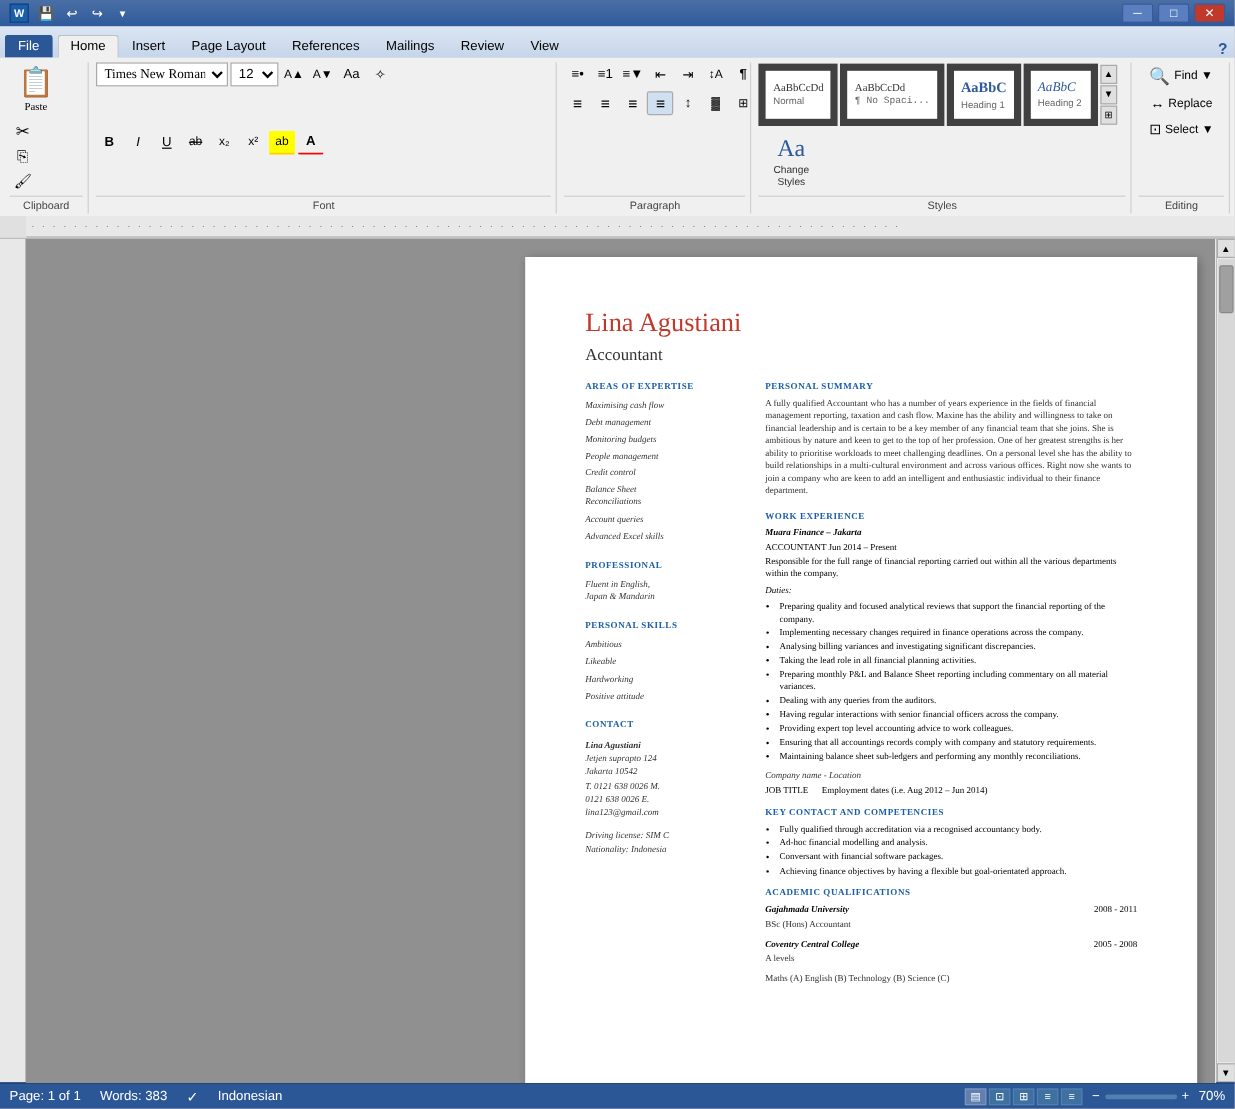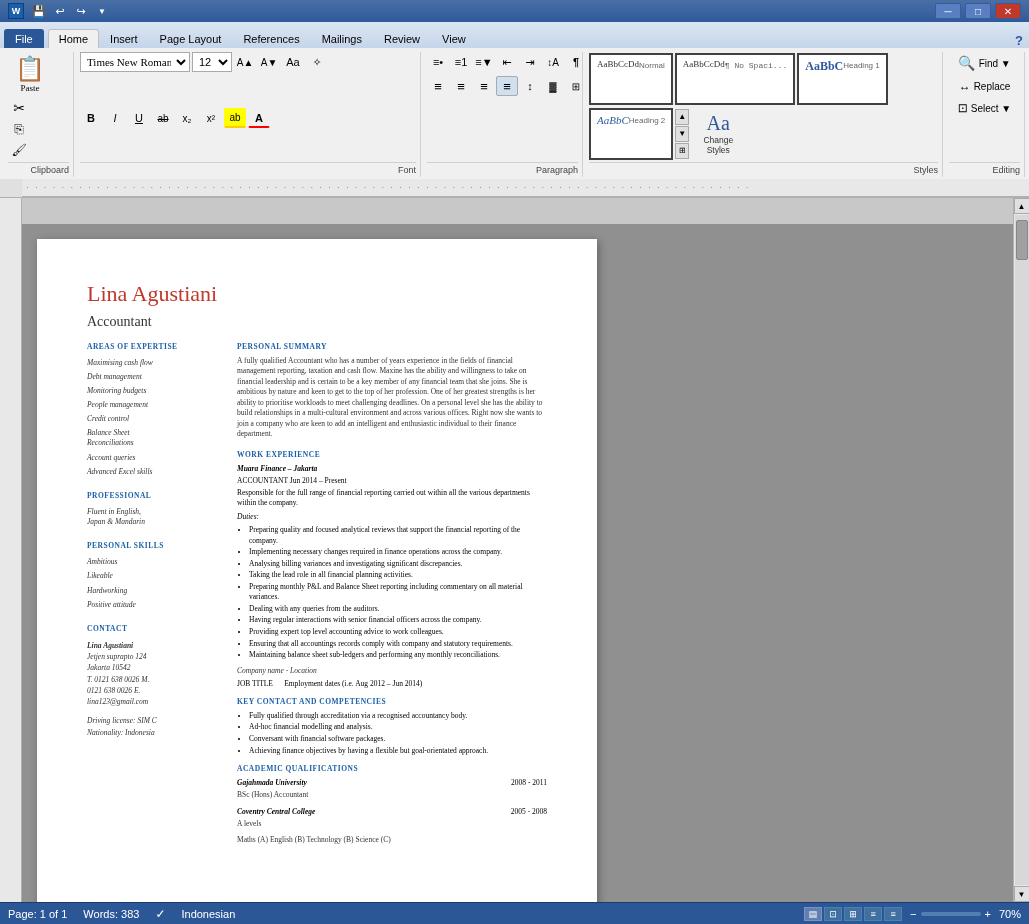--- a/index.html
+++ b/index.html
@@ -25,21 +25,21 @@
     .word-icon { width: 16px; height: 16px; background: #1a5fa8; border: 1px solid #0d4080; color: white; font-size: 9px; font-weight: bold; display: flex; align-items: center; justify-content: center; }
     .ribbon-tabs { display: flex; background: linear-gradient(to bottom, #dce6f3, #c5d5ea); height: 26px; align-items: flex-end; padding-left: 4px; text-align: center; }
     .ribbon-tab { padding: 3px 10px; font-size: 11px; font-family: Arial, sans-serif; cursor: pointer; border: 1px solid transparent; border-bottom: none; border-radius: 3px 3px 0 0; }
     .ribbon-tab.active { background: #f0f0f0; border-color: #c0c0c0; border-bottom: 1px solid #f0f0f0; margin-bottom: -1px; }
     .ribbon-tab.file { background: #2b5797; color: white; border-color: #2b5797; margin-right: 4px; }
 
     .ribbon-content { background: #f0f0f0; padding: 4px 4px 2px 4px; display: flex; align-items: stretch; gap: 2px; min-height: 80px; }
 
     .ribbon-group { display: flex; flex-direction: column; border-right: 1px solid #d0d0d0; padding: 0 4px; min-width: 50px; }
     .ribbon-group-content { display: flex; align-items: center; gap: 2px; flex: 1; flex-wrap: wrap; }
-    .ribbon-group-label { font-size: 9px; font-family: Arial, sans-serif; text-align: right; color: #444; padding: 2px 0; border-top: 1px solid #d0d0d0; margin-top: 2px; }
+    .ribbon-group-label { font-size: 9px; font-family: Arial, sans-serif; text-align: center; color: #444; padding: 2px 0; border-top: 1px solid #d0d0d0; margin-top: 2px; }
 
     .rb-btn-sm { display: flex; align-items: center; justify-content: center; padding: 1px 3px; cursor: pointer; border: 1px solid transparent; border-radius: 2px; font-size: 11px; font-family: Arial, sans-serif; width: 22px; height: 20px; }
     .paste-btn { display: flex; flex-direction: column; align-items: center; padding: 2px 6px; cursor: pointer; border: 1px solid transparent; border-radius: 2px; }
     .paste-icon { font-size: 24px; }
     .paste-label { font-size: 9px; }
     .clipboard-sub { display: flex; flex-direction: column; gap: 1px; }
 
     
     .font-group { min-width: 220px; }
     .font-row1 { display: flex; align-items: center; gap: 2px; margin-bottom: 2px; }
@@ -109,21 +109,21 @@
     .status-bar { height: 22px; background: #2b5797; display: flex; align-items: center; padding: 0 8px; gap: 16px; color: white; font-size: 11px; font-family: Arial, sans-serif; border-top: 1px solid #1a3a70; }
     .status-bar-right { margin-left: auto; display: flex; align-items: center; gap: 8px; }
     .zoom-control { display: flex; align-items: center; gap: 4px; }
     .zoom-slider { width: 60px; height: 4px; background: #5080b0; border-radius: 2px; }
     .view-btns { display: flex; gap: 2px; }
     .view-btn { width: 18px; height: 14px; background: #4070a0; border: 1px solid #5080b0; display: flex; align-items: center; justify-content: center; font-size: 9px; cursor: pointer; color: white; }
 
     .layout-wrapper { display: flex; flex-direction: column; height: 924px; }
     .main-area { display: flex; flex: 1; overflow: hidden; }
     .left-ruler { width: 22px; background: #e8e8e8; border-right: 1px solid #b0b0b0; }
-    .style-item { min-width: 62px; height: 52px; border: 2px solid #404040; background: white; display: flex; flex-direction: row; justify-content: center; align-items: flex-start; padding: 4px 6px; cursor: pointer; }
+    .style-item { min-width: 62px; height: 52px; border: 6px solid #404040; background: white; display: flex; flex-direction: column; justify-content: center; align-items: flex-start; padding: 4px 6px; cursor: pointer; }
     .style-item-text { font-family: 'Times New Roman', serif; }
     .style-item-label { font-size: 8px; color: #666; font-family: Arial; margin-top: 2px; }
 
     .change-styles-btn { display: flex; flex-direction: column; align-items: center; width: 54px; min-height: 52px; cursor: pointer; border: 1px solid transparent; border-radius: 2px; padding: 2px; justify-content: center; }
 
     
     .qat { display: flex; align-items: center; gap: 3px; padding: 2px 4px; background: linear-gradient(to bottom, #4a6fa5, #2e5a9c); }
     .qat-btn { width: 18px; height: 18px; display: flex; align-items: center; justify-content: center; cursor: pointer; color: white; font-size: 11px; }
   </style>
 </head>
@@ -292,21 +292,21 @@
     <div class="h-ruler">
       <span style="font-size:8px; color:#777; font-family:Arial; letter-spacing:2px;">· · · · · · · · · · · · · · · · · · · · · · · · · · · · · · · · · · · · · · · · · · · · · · · · · · · · · · · · · · · · · · · · · · · · · · · · · · · · · · · · · ·</span>
     </div>
   </div>
 
   <div class="main-area">
 
     <div class="left-ruler" style="width:22px; background:#e8e8e8; border-right:1px solid #b0b0b0; font-size:7px; color:#777; font-family:Arial; padding-top:30px; text-align:center; overflow:hidden; writing-mode:vertical-lr;">
     </div>
 
-    <div class="doc-scroll" style="flex:1; background:#909090; overflow-y:auto; padding:15px; display:flex; justify-content:flex-start;margin-top:26px;">
+    <div class="doc-scroll" style="flex:1; background:#909090; overflow-y:auto; padding:15px; display:flex; justify-content:flex-end;">
 
       <div class="doc-page">
 
         <div class="doc-name">Lina Agustiani</div>
         <div class="doc-title">Accountant</div>
 
         <div class="doc-body">
 
           <div class="doc-left">
             <div class="section-header">AREAS OF EXPERTISE</div>

